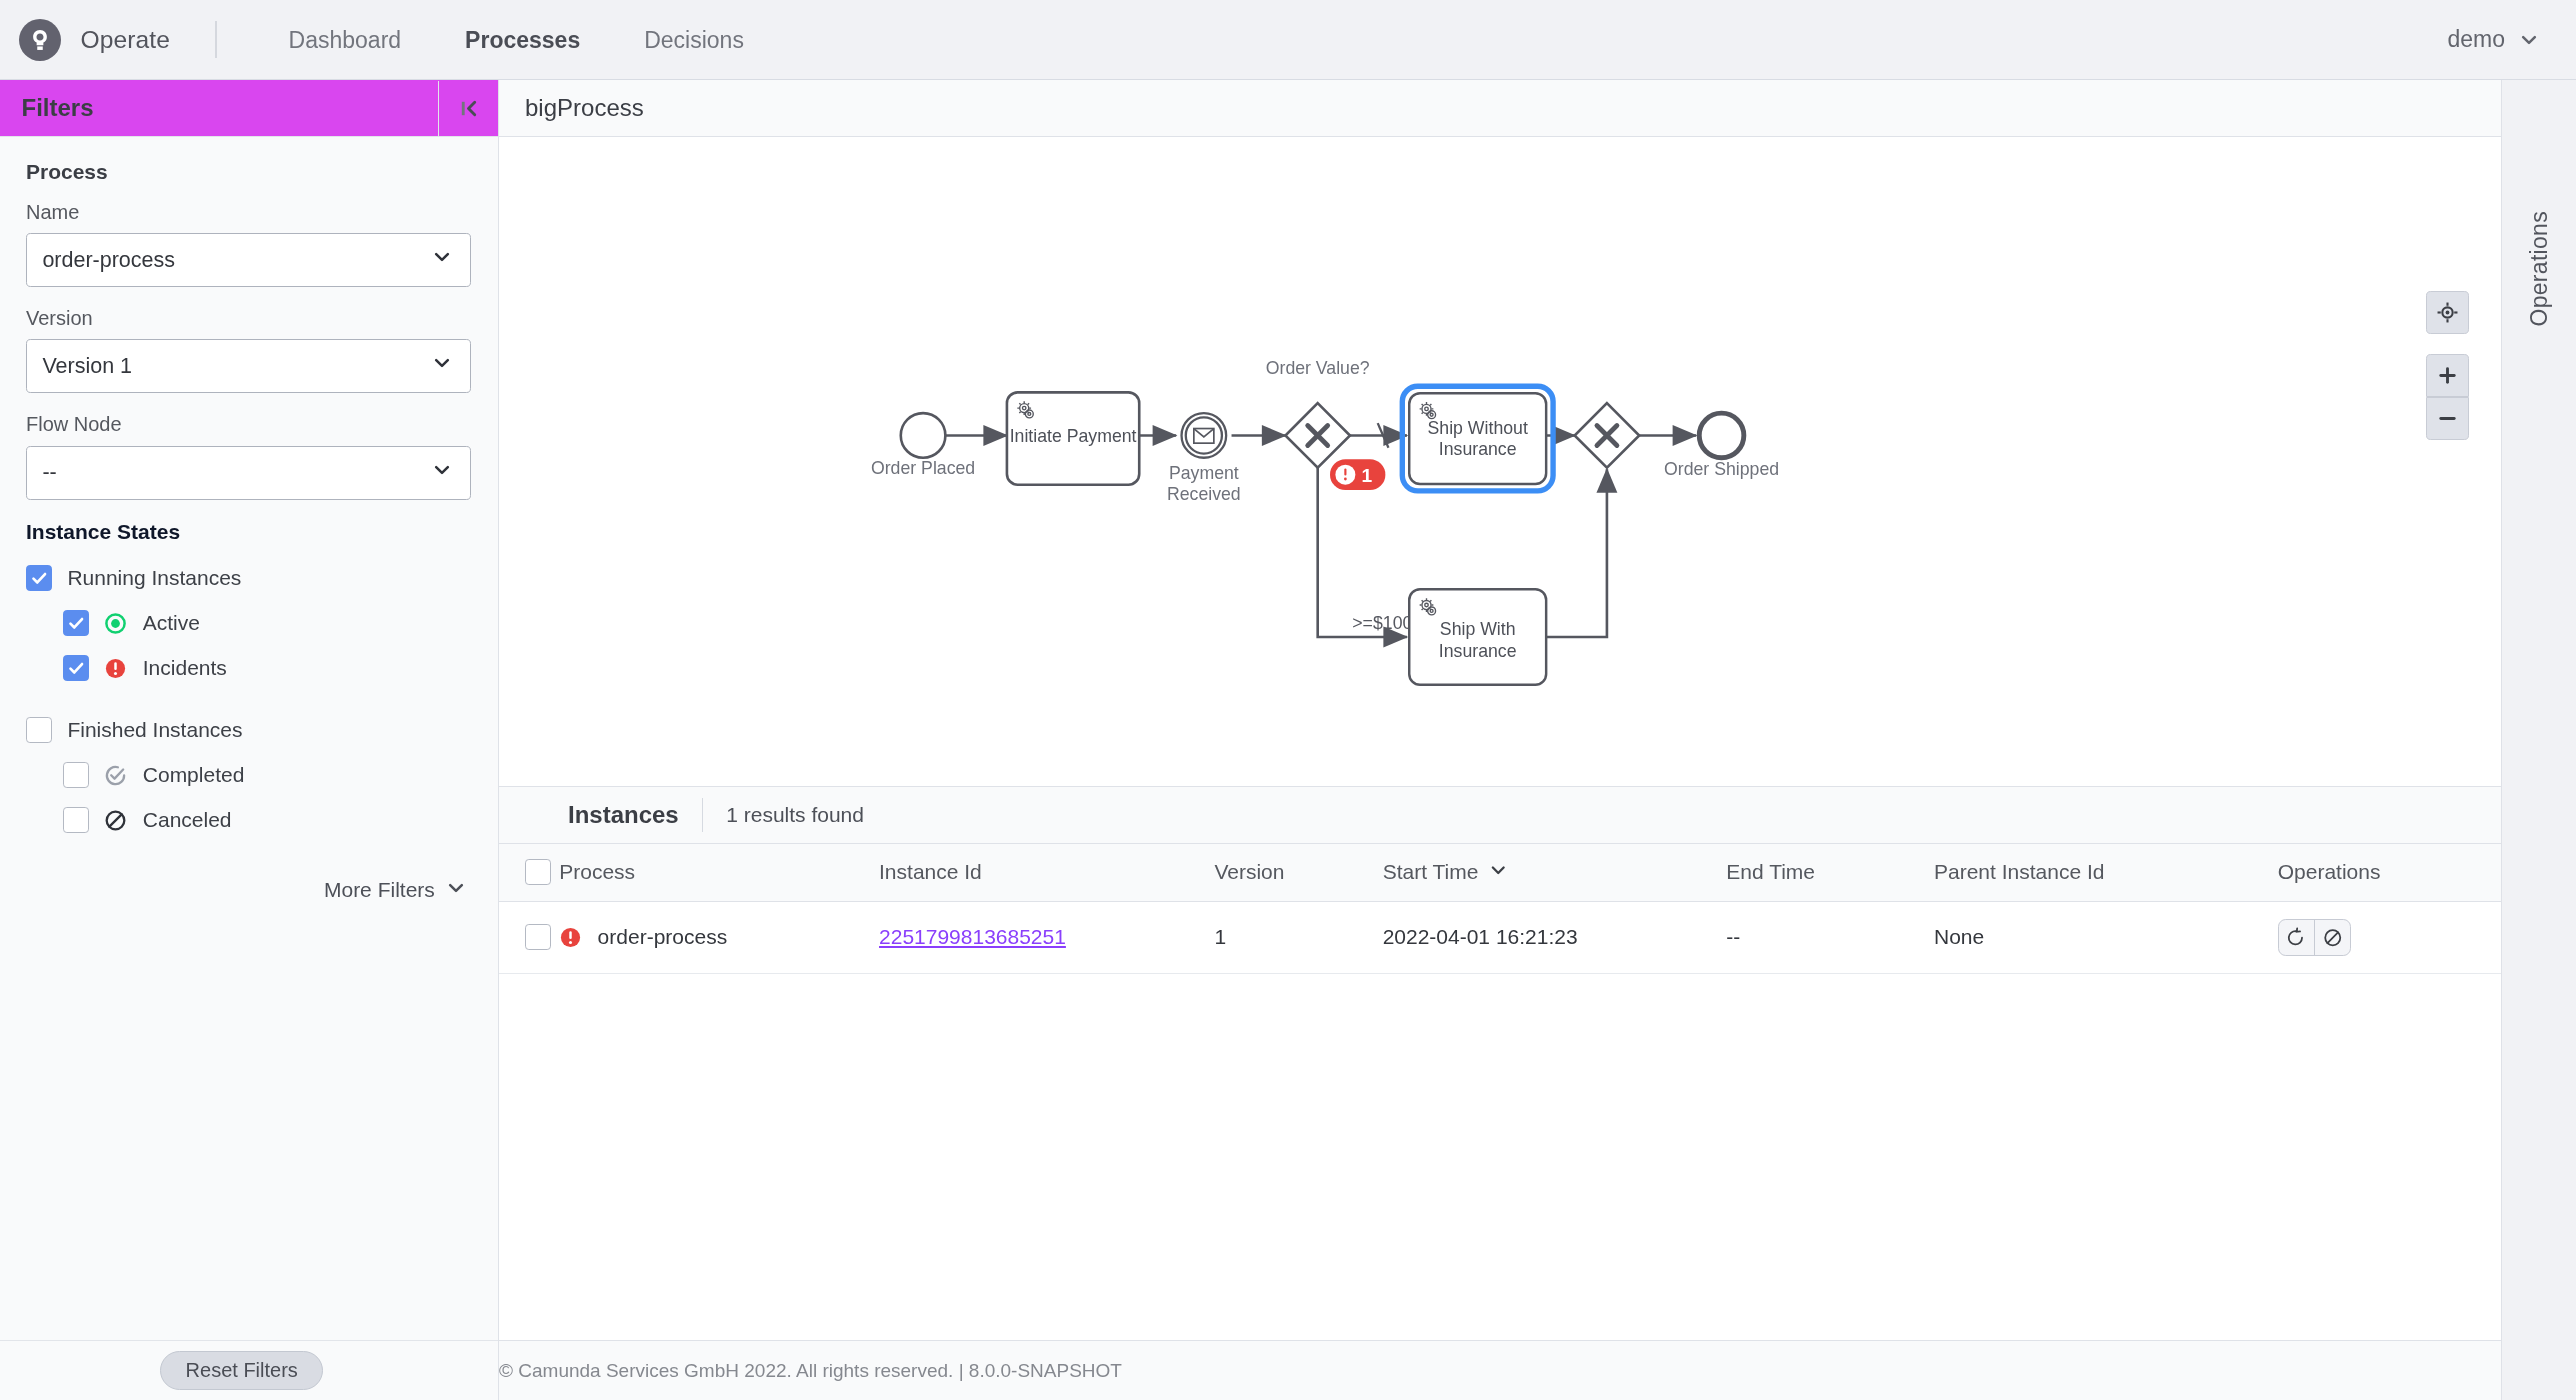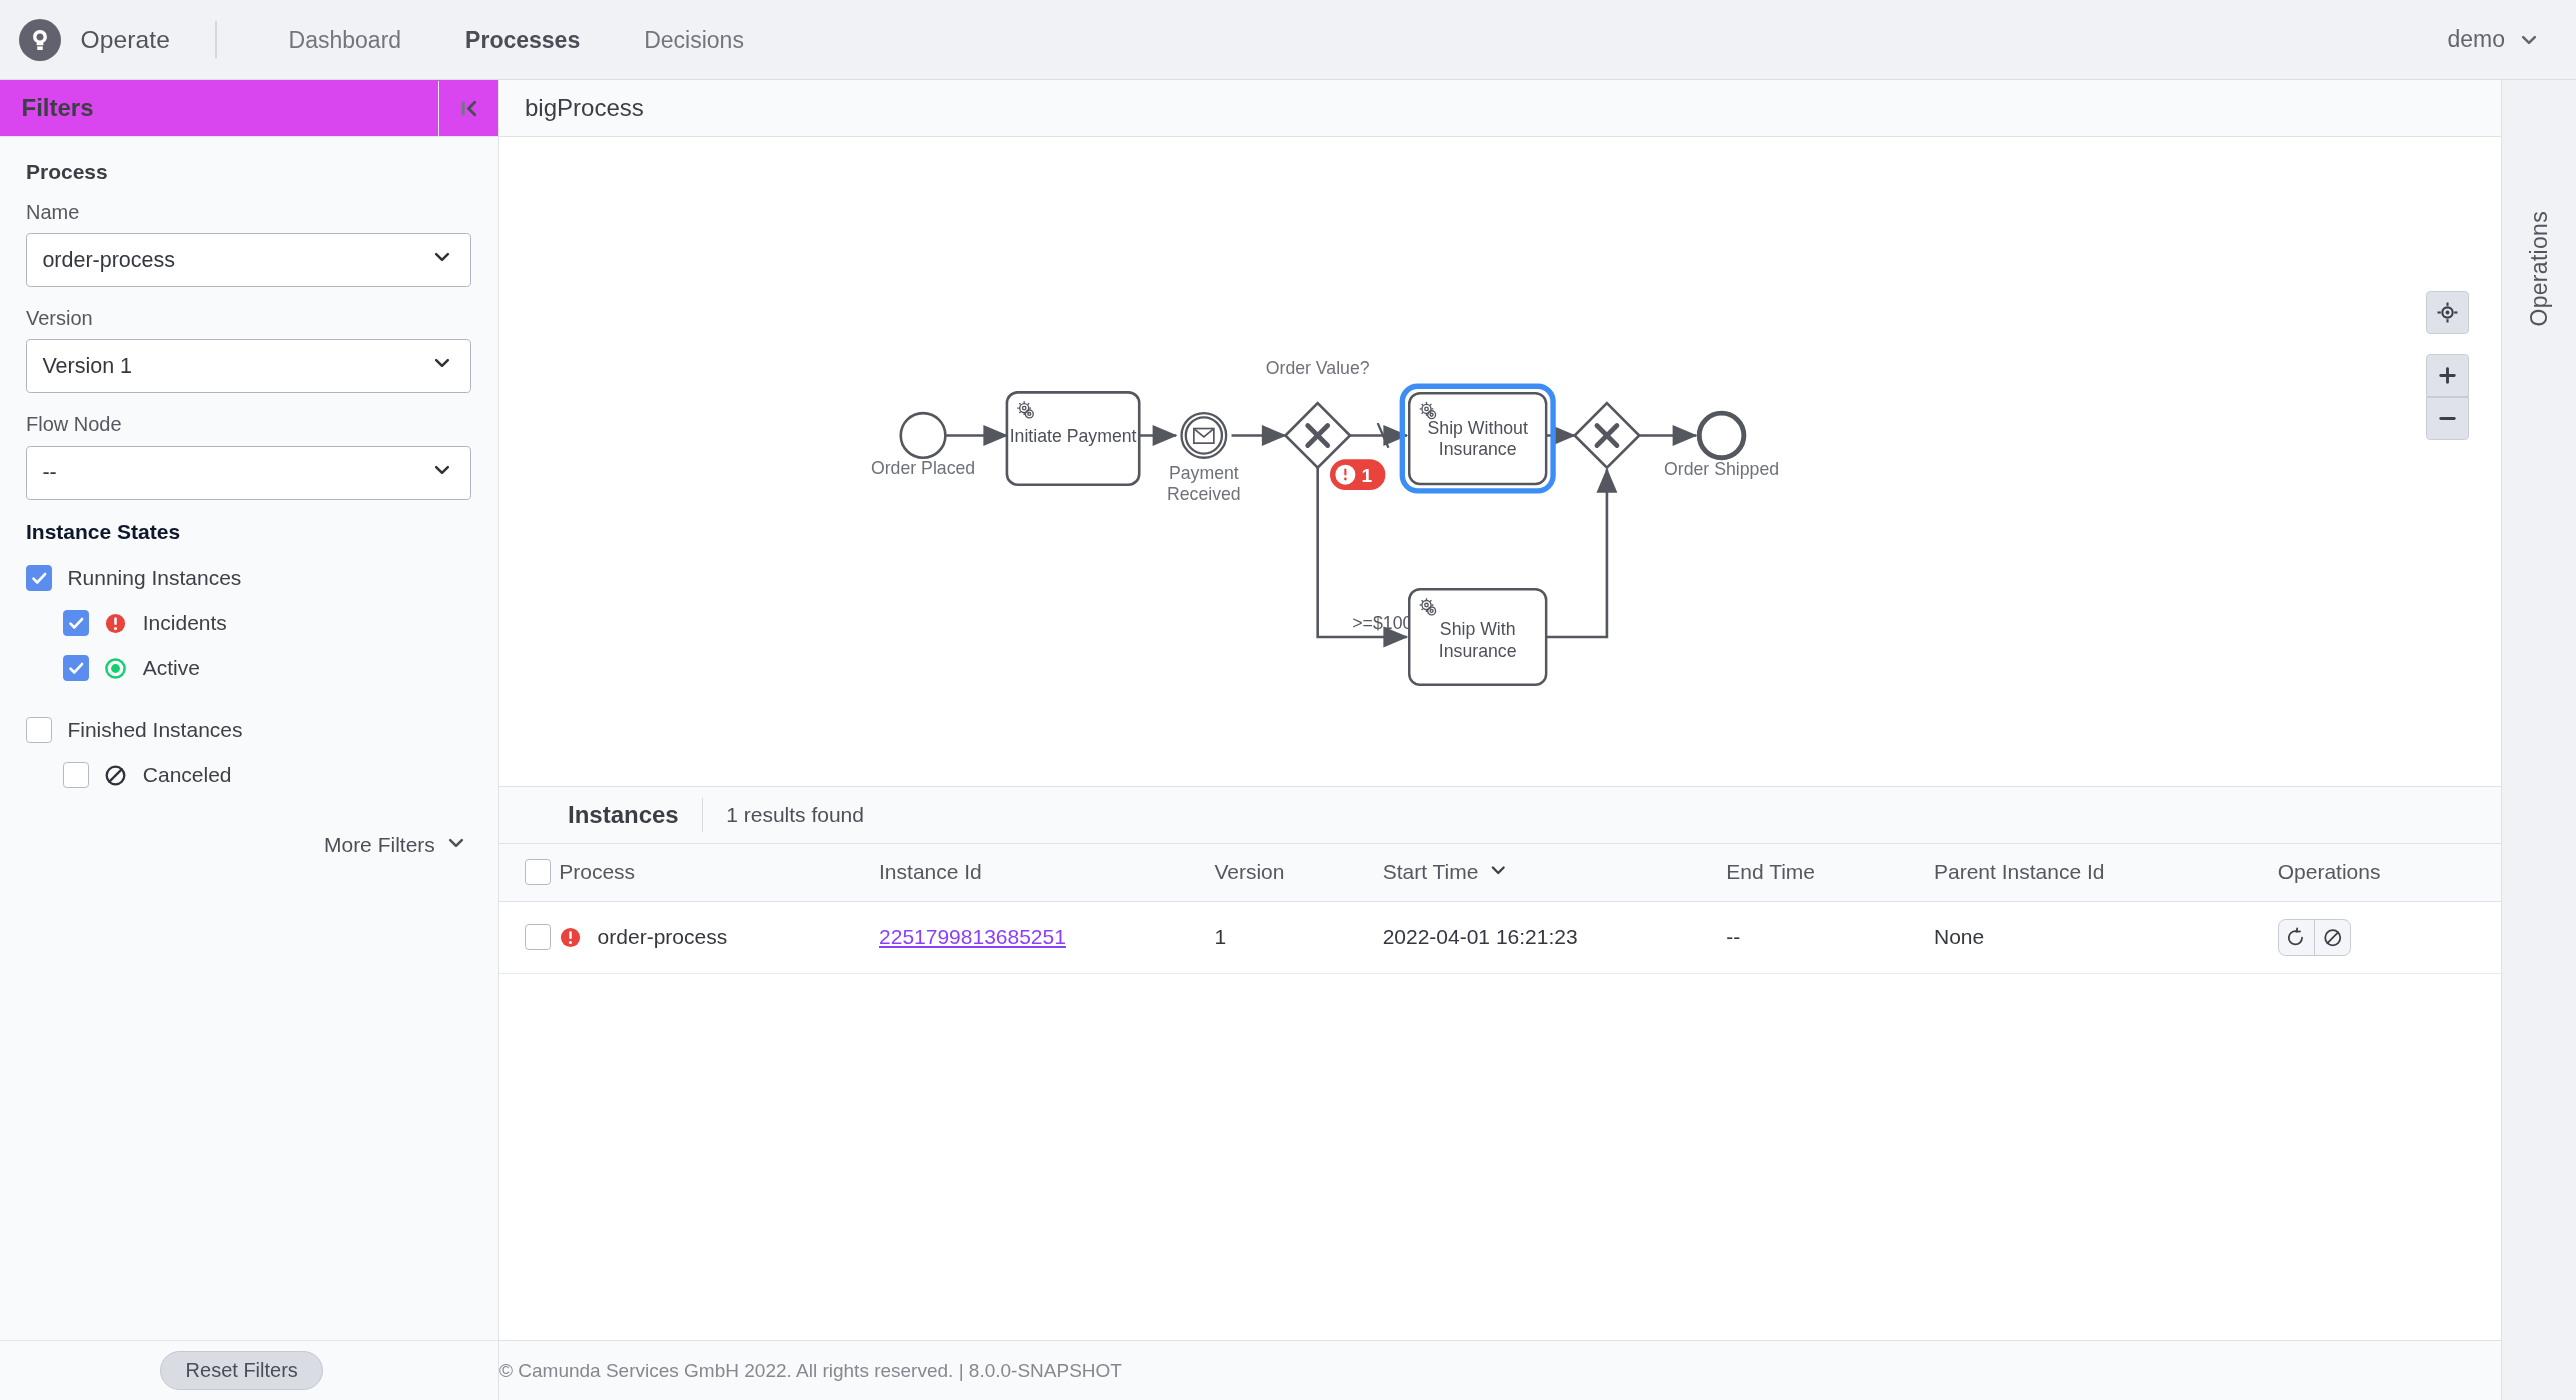--- a/index.html
+++ b/index.html
@@ -277,48 +277,58 @@
         </div>
 
         <div class="chk-row indent">
           <span class="chk on">
             <svg width="18.5" height="18.5" viewBox="0 0 24 24">
                 <path d="M4.5 12.5 L9.5 17.5 L19.5 6.5" stroke="#ffffff" stroke-width="3.4" fill="none" stroke-linecap="round" stroke-linejoin="round"></path>
               </svg>
           </span>
           <span class="state-icon">
             <svg width="23" height="23" viewBox="0 0 24 24">
+              <circle cx="12" cy="12" r="9.5" fill="none" stroke="#10d070" stroke-width="2.6"></circle>
+              <circle cx="12" cy="12" r="4.6" fill="#10d070"></circle>
+            </svg>
+          </span>
+          <span class="chk-label">Active</span>
+        </div>
+
+        <div class="chk-row indent">
+          <span class="chk on">
+            <svg width="18.5" height="18.5" viewBox="0 0 24 24">
+                <path d="M4.5 12.5 L9.5 17.5 L19.5 6.5" stroke="#ffffff" stroke-width="3.4" fill="none" stroke-linecap="round" stroke-linejoin="round"></path>
+              </svg>
+          </span>
+          <span class="state-icon">
+            <svg width="23" height="23" viewBox="0 0 24 24">
               <circle cx="12" cy="12" r="10" fill="#e8433d"></circle>
               <rect x="10.7" y="5.6" width="2.6" height="8" rx="1.3" fill="#ffffff"></rect>
               <circle cx="12" cy="17.2" r="1.6" fill="#ffffff"></circle>
             </svg>
           </span>
           <span class="chk-label">Incidents</span>
         </div>
 
-        <div class="chk-row indent">
-          <span class="chk on">
-            <svg width="18.5" height="18.5" viewBox="0 0 24 24">
-                <path d="M4.5 12.5 L9.5 17.5 L19.5 6.5" stroke="#ffffff" stroke-width="3.4" fill="none" stroke-linecap="round" stroke-linejoin="round"></path>
-              </svg>
-          </span>
-          <span class="state-icon">
-            <svg width="23" height="23" viewBox="0 0 24 24">
-              <circle cx="12" cy="12" r="9.5" fill="none" stroke="#10d070" stroke-width="2.6"></circle>
-              <circle cx="12" cy="12" r="4.6" fill="#10d070"></circle>
-            </svg>
-          </span>
-          <span class="chk-label">Active</span>
-        </div>
-
         <div class="chk-row" style="margin-top:17px;">
           <span class="chk"></span>
           <span class="chk-label">Finished Instances</span>
         </div>
 
+        <div class="chk-row indent">
+          <span class="chk"></span>
+          <span class="state-icon">
+            <svg width="23" height="23" viewBox="0 0 24 24">
+              <path d="M21 12 A9 9 0 1 1 14.5 3.4" fill="none" stroke="#9ba0aa" stroke-width="2.4" stroke-linecap="round"></path>
+              <path d="M7.5 11.8 L11 15.3 L20 5.8" fill="none" stroke="#9ba0aa" stroke-width="2.4" stroke-linecap="round" stroke-linejoin="round"></path>
+            </svg>
+          </span>
+          <span class="chk-label">Completed</span>
+        </div>
 
         <div class="chk-row indent">
           <span class="chk"></span>
           <span class="state-icon">
             <svg width="23" height="23" viewBox="0 0 24 24">
               <circle cx="12" cy="12" r="9.2" fill="none" stroke="#2f3239" stroke-width="2.4"></circle>
               <line x1="5.6" y1="18.4" x2="18.4" y2="5.6" stroke="#2f3239" stroke-width="2.4" stroke-linecap="round"></line>
             </svg>
           </span>
           <span class="chk-label">Canceled</span>

